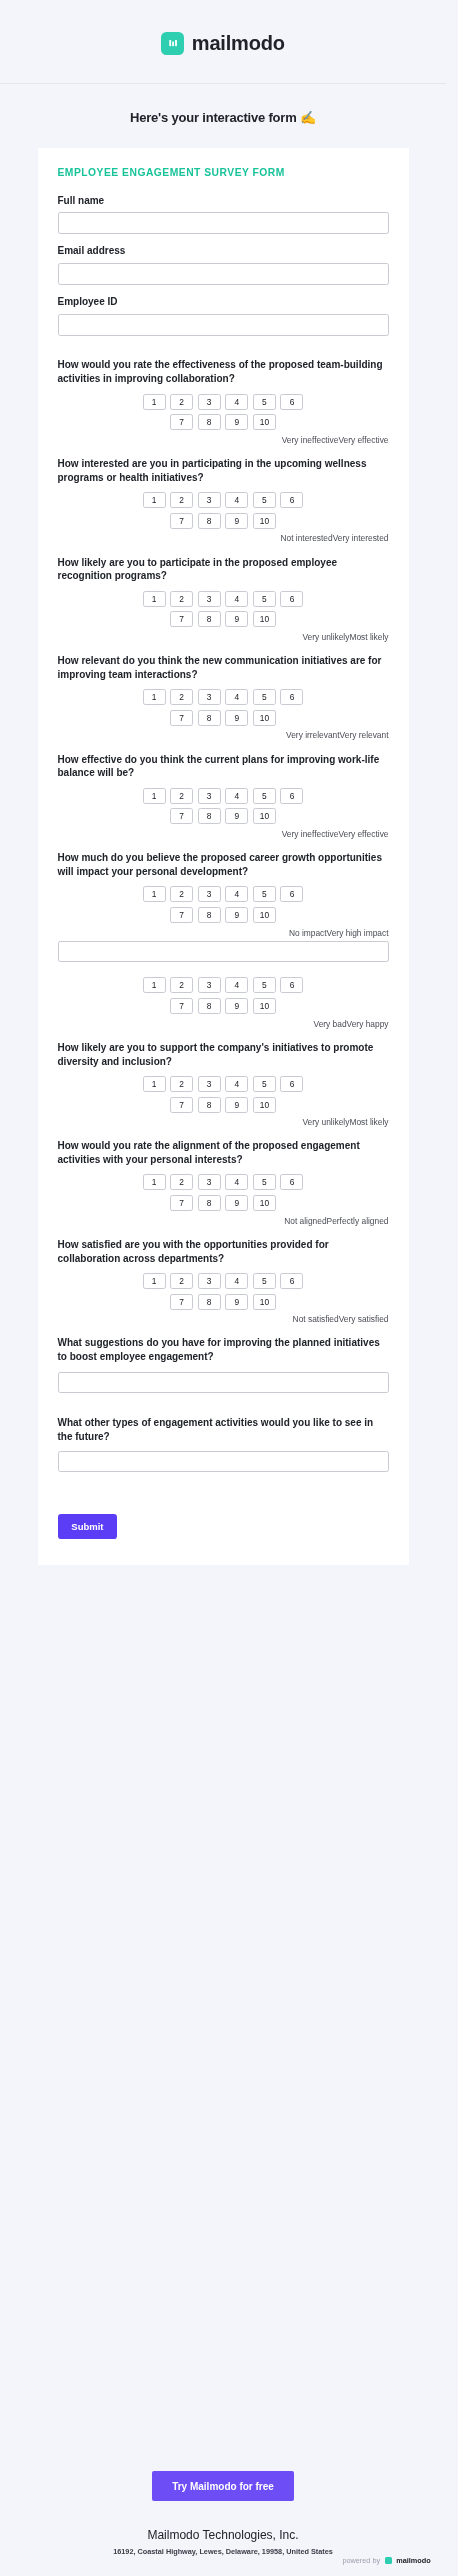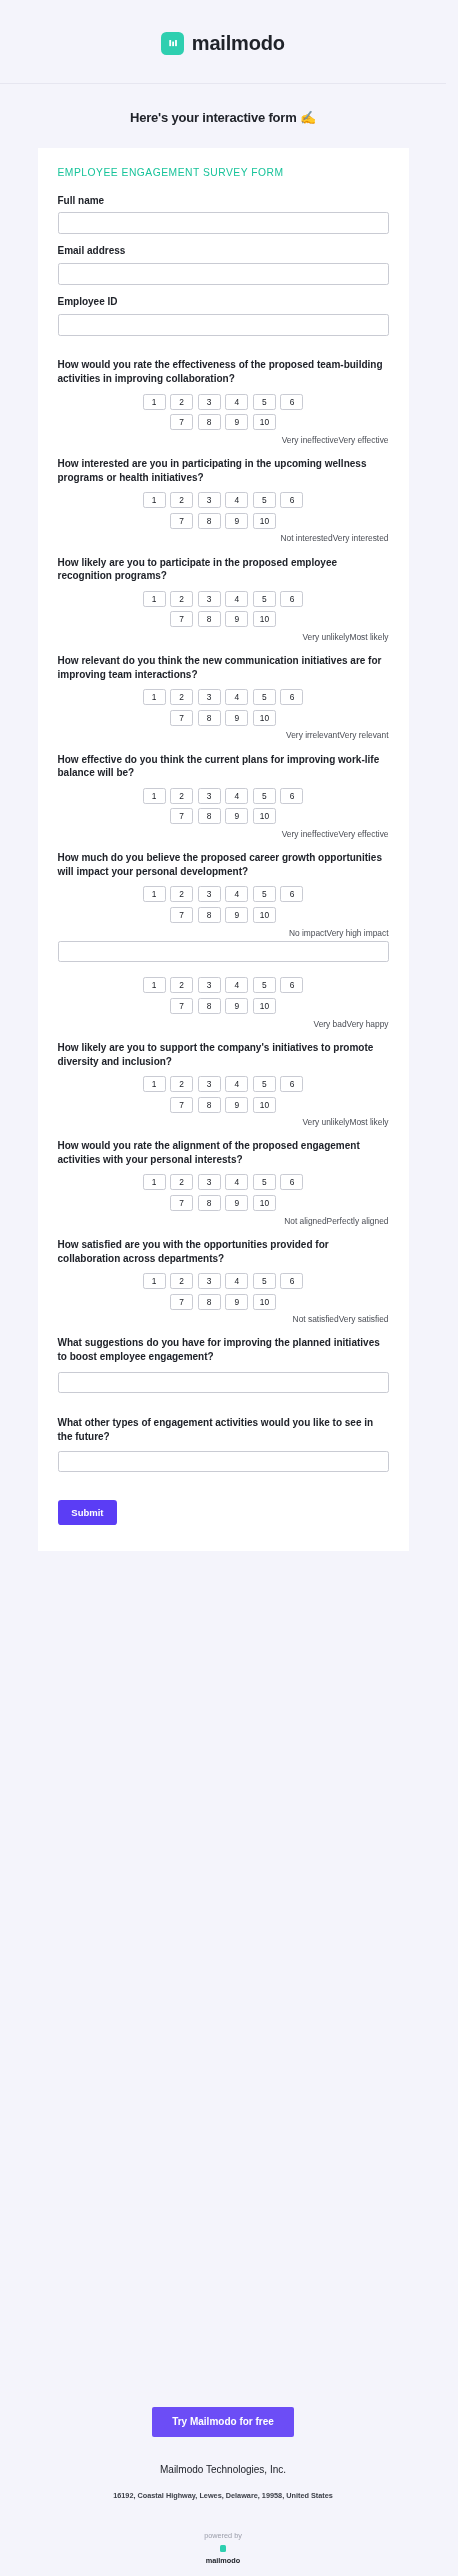--- a/index.html
+++ b/index.html
@@ -58,21 +58,21 @@
   
   .card {
     width: 371px;
     margin: 0 auto;
     background: #ffffff;
     padding: 18.3px 20px 26px 20px;
   }
   .form-title {
     color: #18c39a;
     font-size: 10.3px;
-    font-weight: normal;
+    font-weight: bold;
     letter-spacing: 0.5px;
     margin: 1.5px 0 15.3px 0;
   }
   .field-label {
     font-size: 10px;
     font-weight: bold;
     color: #20232a;
     margin: 0 0 5.3px 0;
     line-height: 1.35;
   }
@@ -122,21 +122,21 @@
   .scale-legend {
     display: flex;
     justify-content: flex-end;
     font-size: 8.4px;
     color: #4a4d55;
     margin-top: 2px;
   }
 
   
   .submit-btn {
-    margin-top: 17px;
+    margin-top: 31px;
     background: #5b3df5;
     color: #ffffff;
     border: none;
     border-radius: 3.1px;
     font-size: 9.5px;
     font-weight: bold;
     padding: 6.9px 13.8px;
     cursor: pointer;
     font-family: "Liberation Sans", sans-serif;
   }
@@ -157,39 +157,37 @@
     border-radius: 2px;
     padding: 9.2px 20px;
     cursor: pointer;
     font-family: "Liberation Sans", sans-serif;
   }
   .footer {
     text-align: center;
     padding: 7.6px 15.3px 4.6px 15.3px;
   }
   .footer-company {
-    font-size: 10px;
-    color: #20232a;
-    margin-bottom: 16px;
+    font-size: 12px;
+    color: #20232a;
+    margin-bottom: 5px;
   }
   .footer-address {
     font-size: 7.3px;
     color: #3d4049;
     font-weight: bold;
-    margin-bottom: 31px;
   }
   .powered {
     display: flex;
     align-items: center;
     justify-content: flex-end;
     gap: 4.6px;
     font-size: 7.3px;
     color: #9b9eaa;
     margin-bottom: 6.1px;
-    flex-direction: column;
   }
   .powered-logo {
     width: 6.9px; height: 6.9px;
     border-radius: 1.5px;
     background: #2ecfb0;
     display: inline-block;
   }
   .powered-name { color: #20232a; font-weight: bold; font-size: 7.3px; }
   .unsub {
     font-size: 7.3px;

